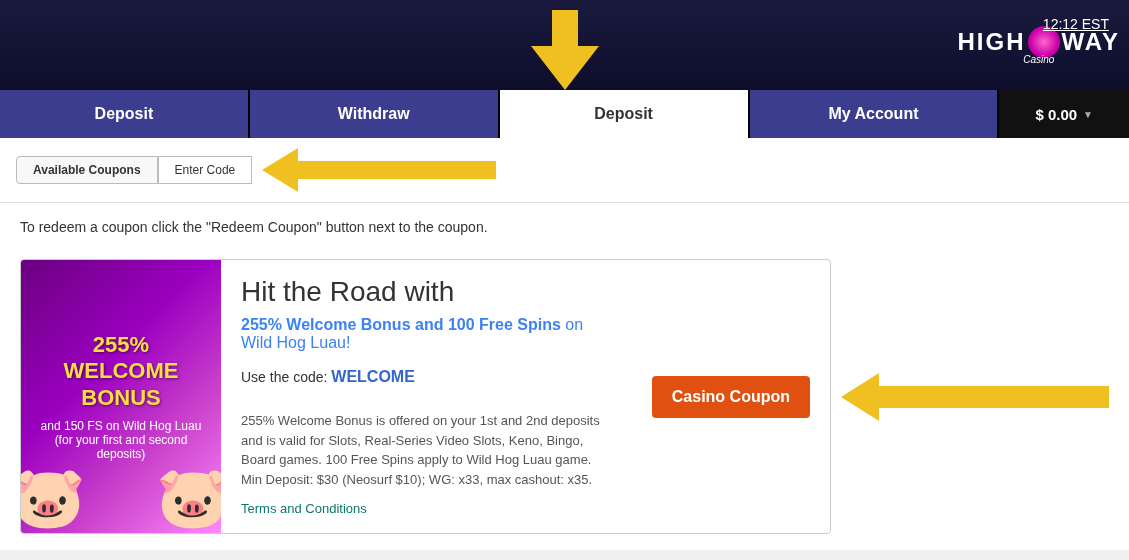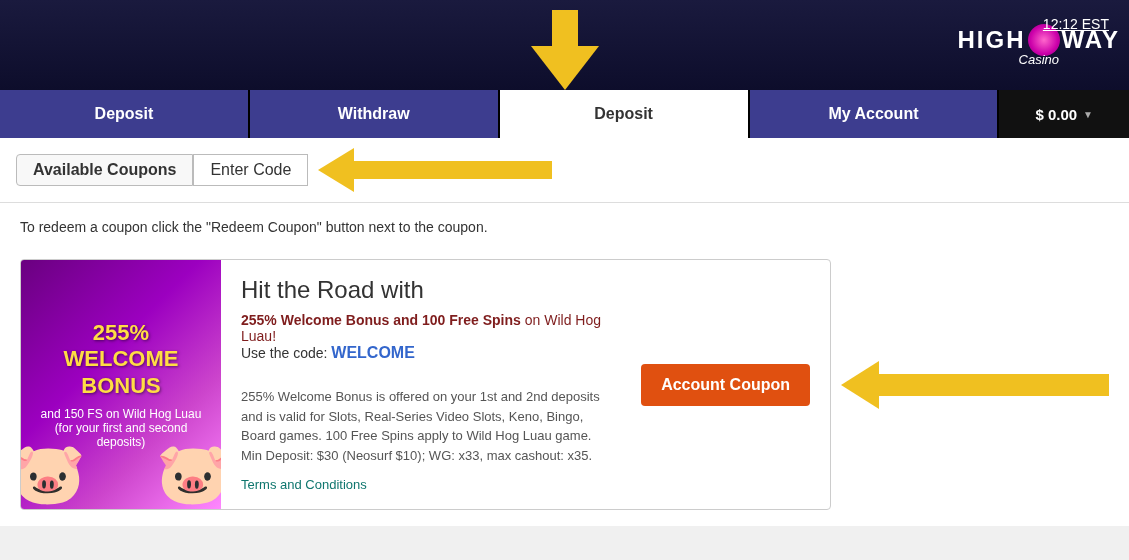--- a/index.html
+++ b/index.html
@@ -40,21 +40,21 @@
       width: 32px;
       height: 32px;
       background: radial-gradient(circle, #ff66cc 0%, #cc00aa 60%, #880077 100%);
       border-radius: 50%;
       display: inline-block;
       margin: 0 2px;
     }
 
     .logo-casino {
       color: #fff;
-      font-size: 13px;
+      font-size: 10px;
       font-style: italic;
       text-align: center;
       margin-top: -4px;
     }
 
     .time-display {
       color: white;
       font-size: 14px;
       position: absolute;
       right: 20px;
@@ -115,21 +115,21 @@
       border-bottom: 1px solid #ddd;
       position: relative;
       align-items: center;
     }
 
     .sub-tab {
       padding: 6px 16px;
       border: 1px solid #bbb;
       background: white;
       cursor: pointer;
-      font-size: 16px;
+      font-size: 12px;
       color: #333;
     }
 
     .sub-tab:first-child {
       border-radius: 4px 0 0 4px;
     }
 
     .sub-tab:last-child {
       border-radius: 0 4px 4px 0;
     }
@@ -229,30 +229,30 @@
 
     .coupon-details {
       padding: 16px 20px;
       flex: 1;
       display: flex;
       flex-direction: column;
       justify-content: space-between;
     }
 
     .coupon-title {
-      font-size: 24px;
+      font-size: 28px;
       color: #333;
       font-weight: normal;
       margin-bottom: 8px;
     }
 
     .coupon-subtitle {
-      font-size: 14px;
-      color: #7f1d1d;
-      margin-bottom: 0;
+      font-size: 16px;
+      color: #3b82f6;
+      margin-bottom: 16px;
     }
 
     .coupon-subtitle strong {
       font-weight: bold;
     }
 
     .coupon-code-line {
       font-size: 14px;
       color: #333;
       margin-bottom: 10px;
@@ -420,21 +420,21 @@
           <div class="coupon-code-line">
             <span>Use the code:</span>
             <span class="coupon-code">WELCOME</span>
           </div>
           <div class="coupon-desc">255% Welcome Bonus is offered on your 1st and 2nd deposits and is valid for Slots, Real-Series Video Slots, Keno, Bingo, Board games. 100 Free Spins apply to Wild Hog Luau game. Min Deposit: $30 (Neosurf $10); WG: x33, max cashout: x35.</div>
           <a class="terms-link">Terms and Conditions</a>
         </div>
       </div>
 
       <div class="redeem-area">
-        <button class="redeem-btn">Account Coupon</button>
+        <button class="redeem-btn">Casino Coupon</button>
       </div>
     </div>
 
     <div class="redeem-arrow-left">
       <div class="redeem-arrow-left-point"></div>
       <div class="redeem-arrow-left-stem"></div>
     </div>
   </div>
 </div>
 

